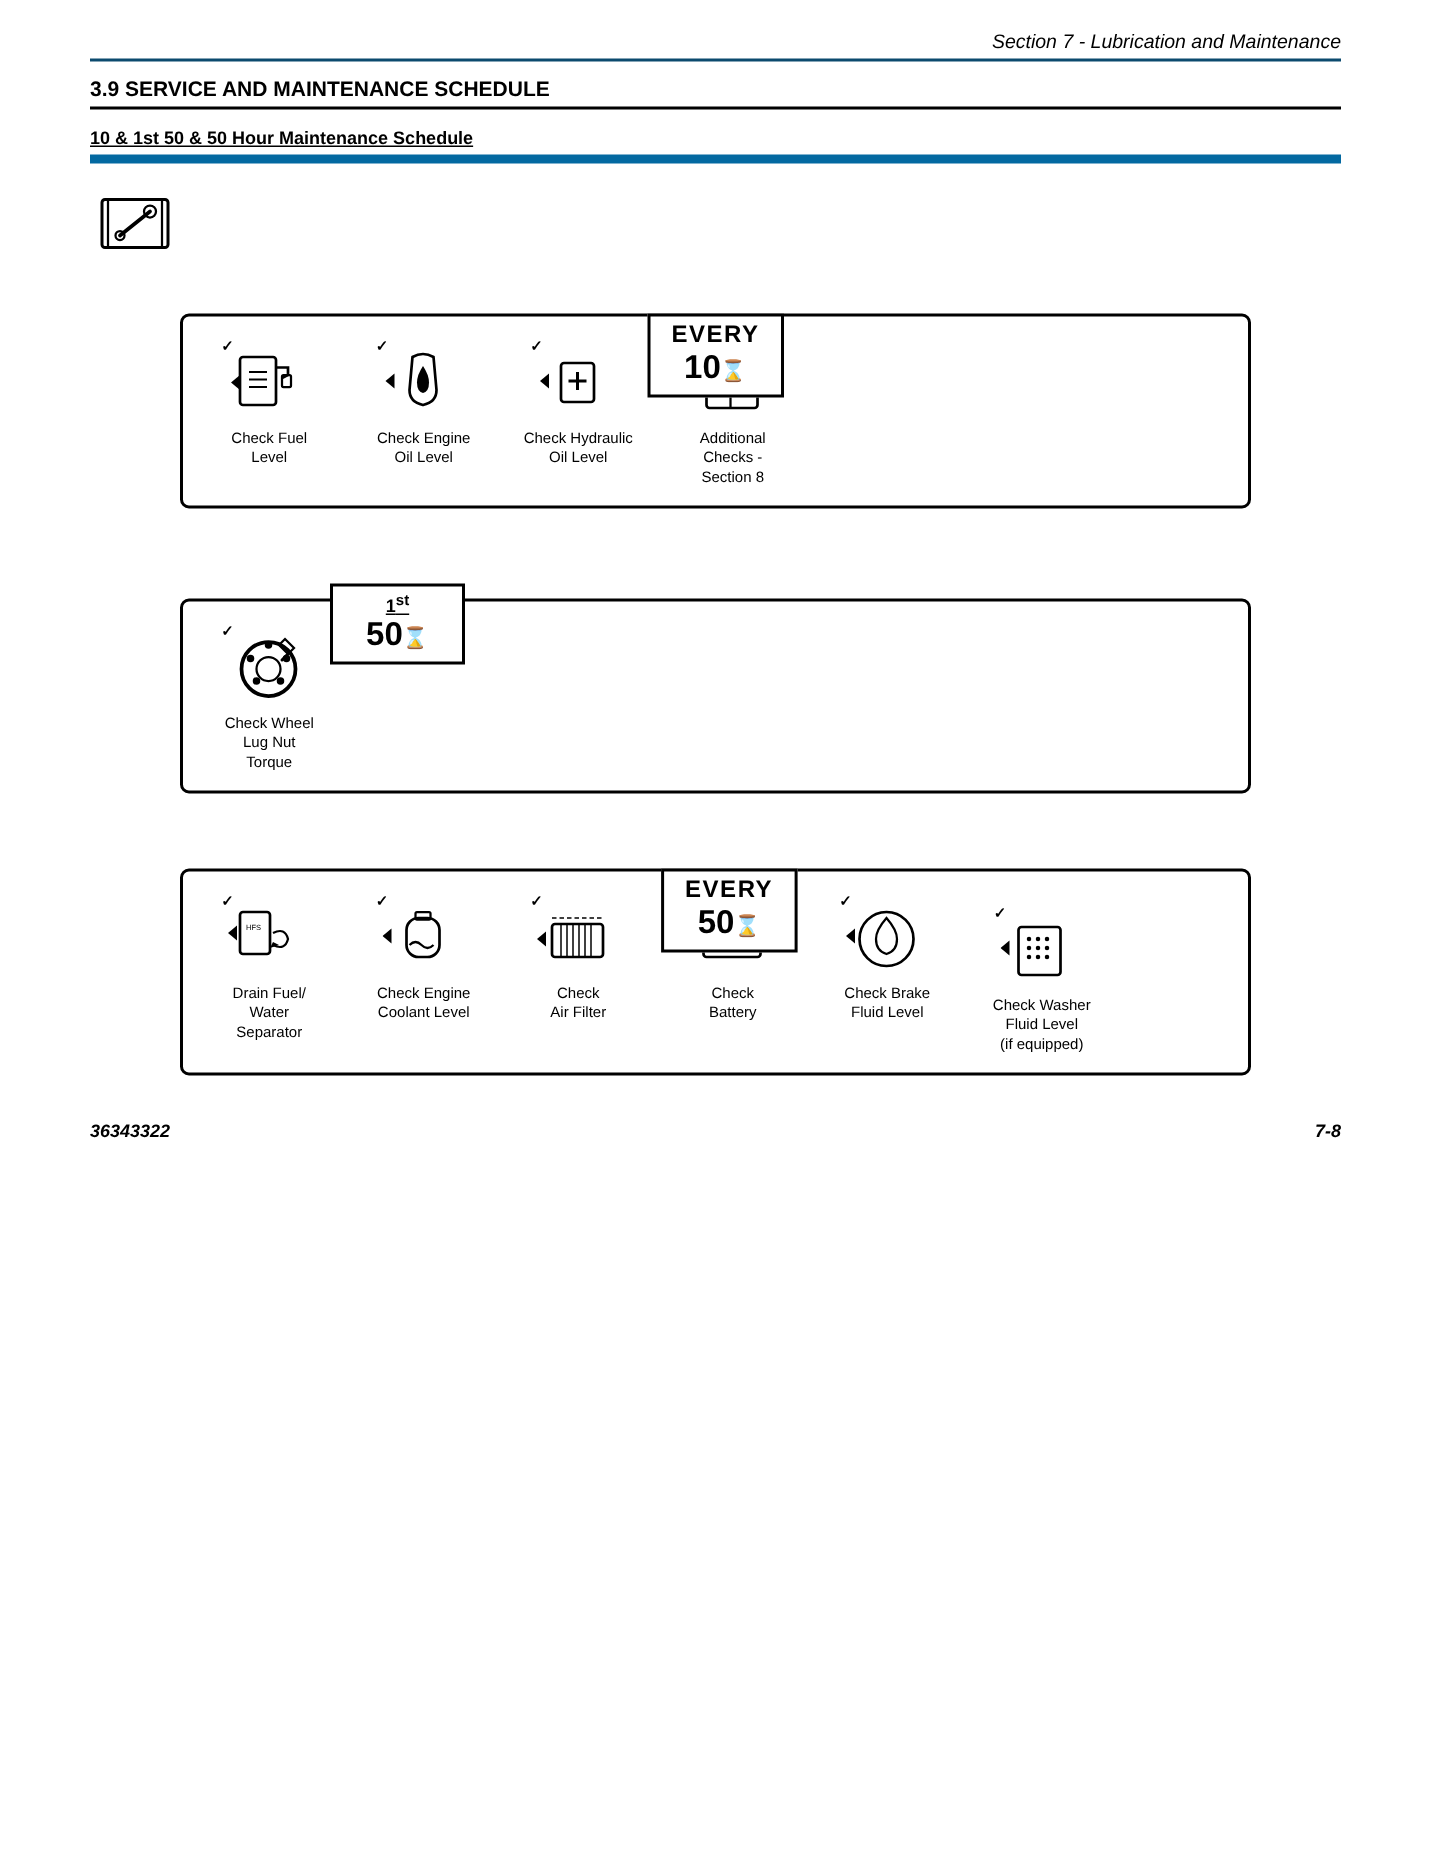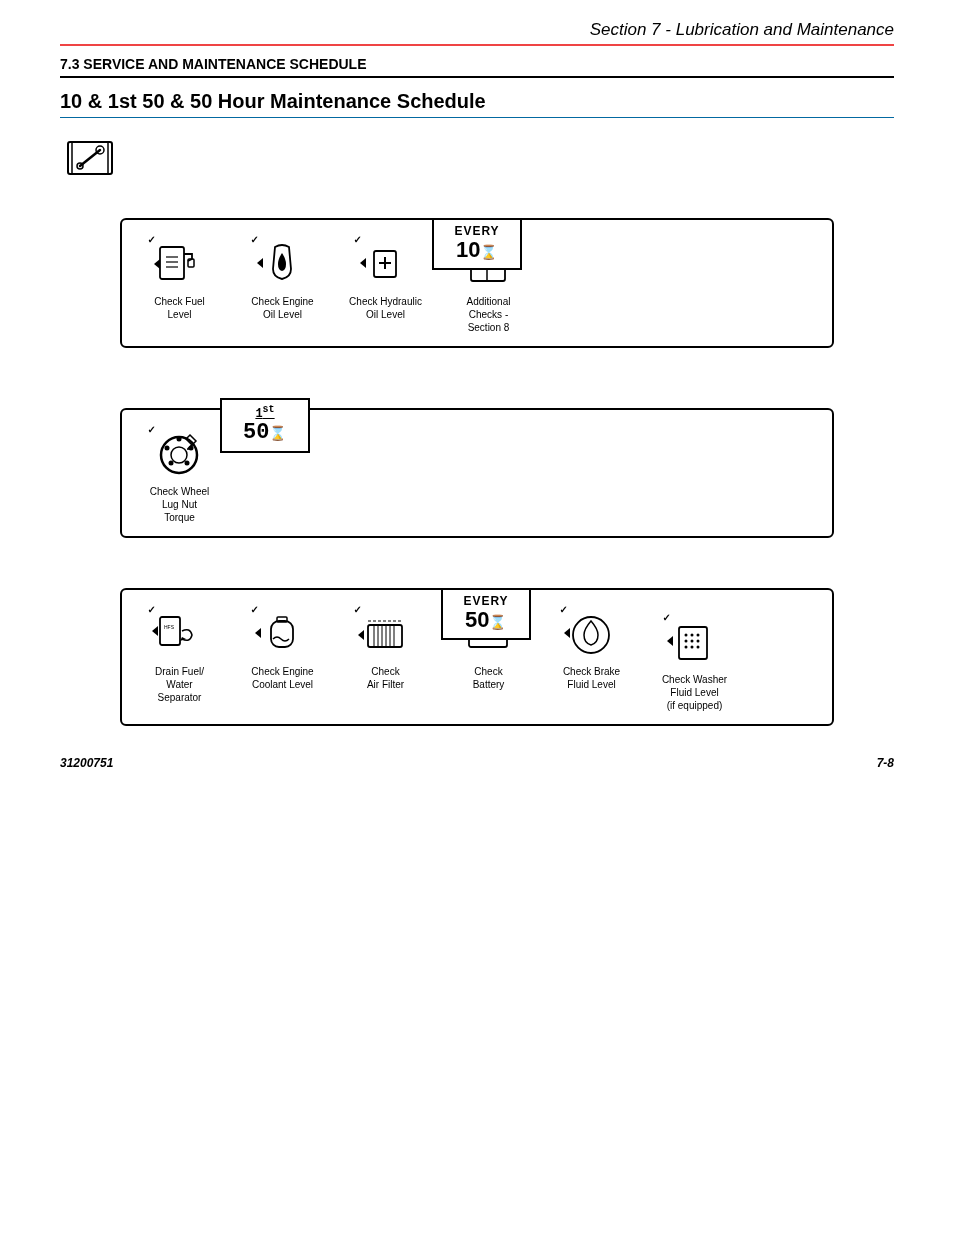--- a/index.html
+++ b/index.html
@@ -8,40 +8,41 @@
       font-family: Arial, Helvetica, sans-serif;
       width: 954px;
       min-height: 1235px;
       position: relative;
       padding: 20px 60px 40px 60px;
     }
 
     .section-header {
       text-align: right;
       font-style: italic;
-      font-size: 17px;
-      border-bottom: 2px solid #ef4444;
+      font-size: 13px;
+      border-bottom: 2px solid #0c4a6e;
       padding-bottom: 4px;
       margin-bottom: 10px;
     }
 
     .section-title {
       font-size: 14px;
       font-weight: bold;
       border-bottom: 2px solid #000;
       padding-bottom: 4px;
       margin-bottom: 12px;
     }
 
     .subsection-title {
-      font-size: 20px;
-      font-weight: bold;
-      border-bottom: 1px solid #0369a1;
+      font-size: 12px;
+      font-weight: bold;
+      border-bottom: 6px solid #0369a1;
       padding-bottom: 4px;
       margin-bottom: 20px;
+      text-decoration: underline;
     }
 
     
     .schedule-wrapper {
       position: relative;
       margin-bottom: 30px;
     }
 
     .schedule-badge {
       position: absolute;
@@ -49,21 +50,21 @@
       left: 50%;
       transform: translateX(-50%);
       border: 2px solid #000;
       background: #fff;
       z-index: 10;
       padding: 4px 14px 6px 14px;
       text-align: center;
       min-width: 90px;
     }
     .badge-every {
-      font-size: 12px;
+      font-size: 16px;
       font-weight: bold;
       letter-spacing: 1px;
     }
     .badge-number {
       font-size: 22px;
       font-weight: bold;
       line-height: 1.1;
     }
 
     .schedule-content {
@@ -74,21 +75,20 @@
       display: flex;
       flex-wrap: wrap;
       gap: 8px;
       align-items: flex-start;
     }
 
     
     .schedule-wrapper.left-badge .schedule-badge {
       left: 120px;
       transform: none;
-      font-family: Liberation Mono, monospace;
     }
     .schedule-wrapper.left-badge .schedule-content {
       margin-top: 55px;
     }
 
     .item {
       display: flex;
       flex-direction: column;
       align-items: center;
       width: 95px;
@@ -147,21 +147,21 @@
     }
   </style>
 </head>
 <body>
 
 <div class="section-header">
   <em>Section 7 - Lubrication and Maintenance</em>
 </div>
 
 <div class="section-title">
-  <span>7.3   SERVICE AND MAINTENANCE SCHEDULE</span>
+  <span>3.9   SERVICE AND MAINTENANCE SCHEDULE</span>
 </div>
 
 <div class="subsection-title">
   <span>10 &amp; 1st 50 &amp; 50 Hour Maintenance Schedule</span>
 </div>
 
 <div class="tool-icon-top">
   <svg width="60" height="40" viewBox="0 0 60 40">
 
     <rect x="8" y="4" width="44" height="32" rx="2" fill="none" stroke="#000" stroke-width="2"></rect>
@@ -408,15 +408,15 @@
           <polygon points="0,24 6,19 6,29" fill="#000"></polygon>
         </svg>
       </div>
       <div class="item-label">Check Washer<br>Fluid Level<br>(if equipped)</div>
     </div>
 
   </div>
 </div>
 
 <div class="footer-row">
-  <span>31200751</span>
+  <span>36343322</span>
   <span>7-8</span>
 </div>
 
 </body></html>

